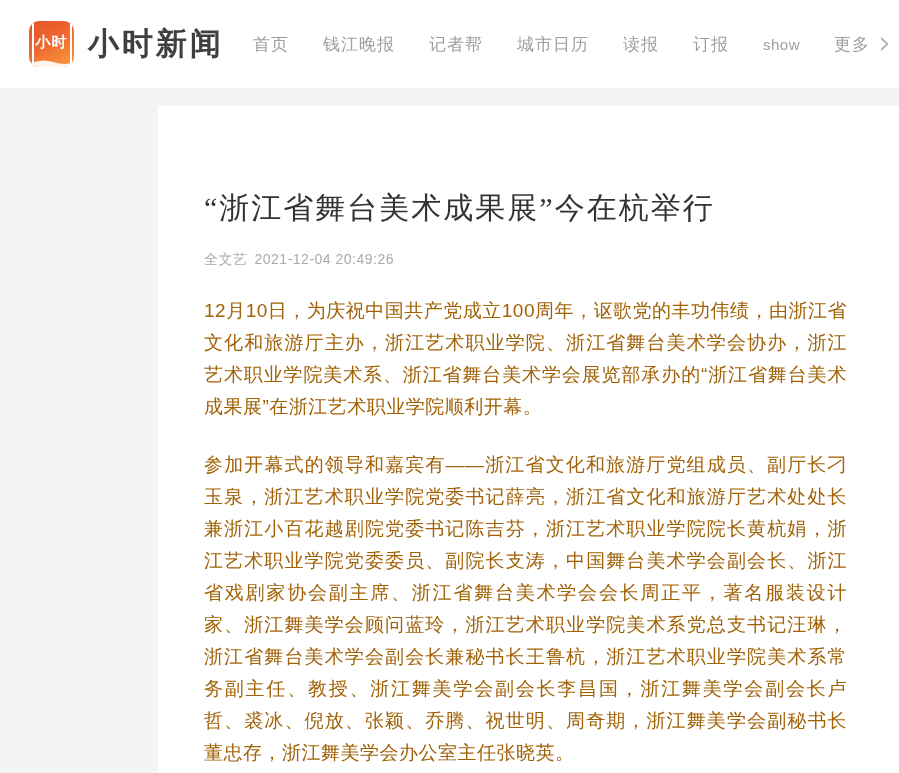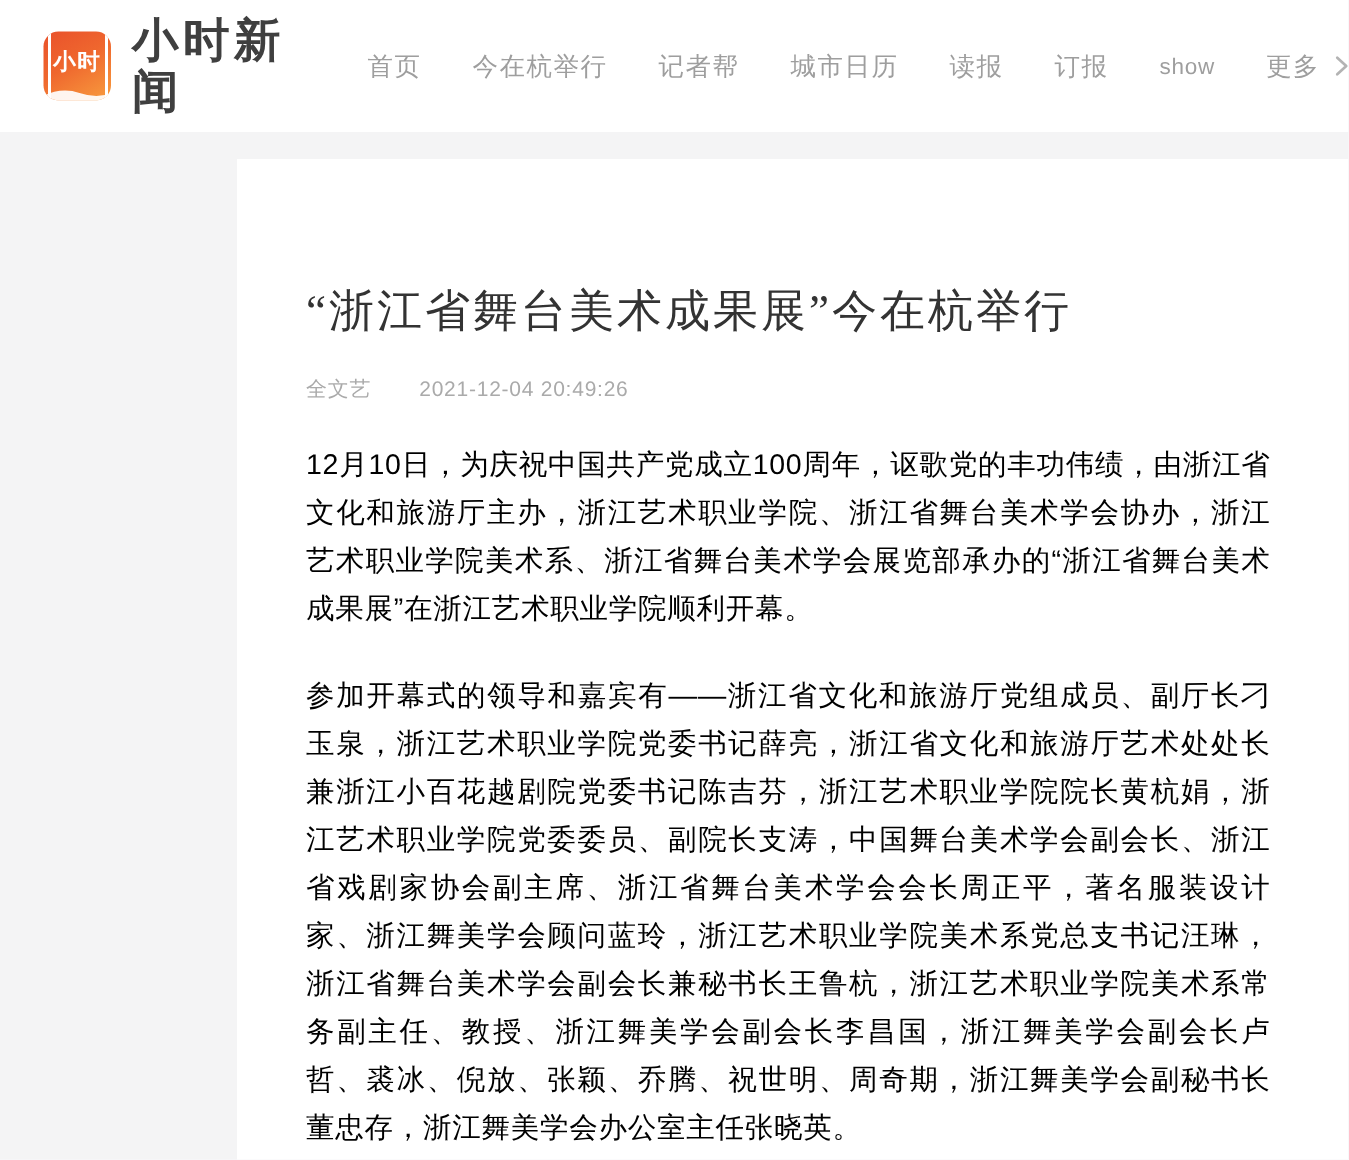--- a/index.html
+++ b/index.html
@@ -113,35 +113,35 @@
     color: #333333;
     letter-spacing: 2px;
     line-height: 1.3;
     margin-top: 40px;
   }
   .article-meta {
     margin-top: 24px;
     font-size: 14px;
     color: #aaaaaa;
     display: flex;
-    gap: 32px;
+    gap: 7px;
     letter-spacing: 0.5px;
   }
   .article-byline {
     margin-top: 54px;
     font-size: 19px;
     font-weight: bold;
     color: #333333;
     letter-spacing: 1px;
   }
   .article-body p {
     margin-top: 26px;
     font-size: 19px;
     line-height: 32px;
-    color: #000000;
+    color: #a16207;
     text-align: justify;
     letter-spacing: 0.5px;
   }
 </style>
 </head>
 <body>
 
 <header class="site-header">
   <div class="brand">
     <div class="logo-icon">
@@ -150,21 +150,21 @@
         <path d="M0,10 L0,6 Q12,0 24,4 T45,4 L45,10 Z" fill="#ffffff" opacity="0.92"></path>
       </svg>
     </div>
     <div class="brand-text">
       <div class="brand-name">小时新闻</div>
     </div>
   </div>
 
   <nav class="main-nav">
     <span class="nav-item">首页</span>
-    <span class="nav-item">今在杭举行</span>
+    <span class="nav-item">钱江晚报</span>
     <span class="nav-item">记者帮</span>
     <span class="nav-item">城市日历</span>
     <span class="nav-item">读报</span>
     <span class="nav-item">订报</span>
     <span class="nav-item latin">show</span>
     <span class="nav-more">
       <span class="nav-item">更多</span>
       <svg class="chevron-right" viewBox="0 0 9 14">
         <polyline points="1.5,1.5 7.5,7 1.5,12.5" fill="none" stroke="#b3b3b3" stroke-width="1.8" stroke-linecap="round" stroke-linejoin="round"></polyline>
       </svg>

